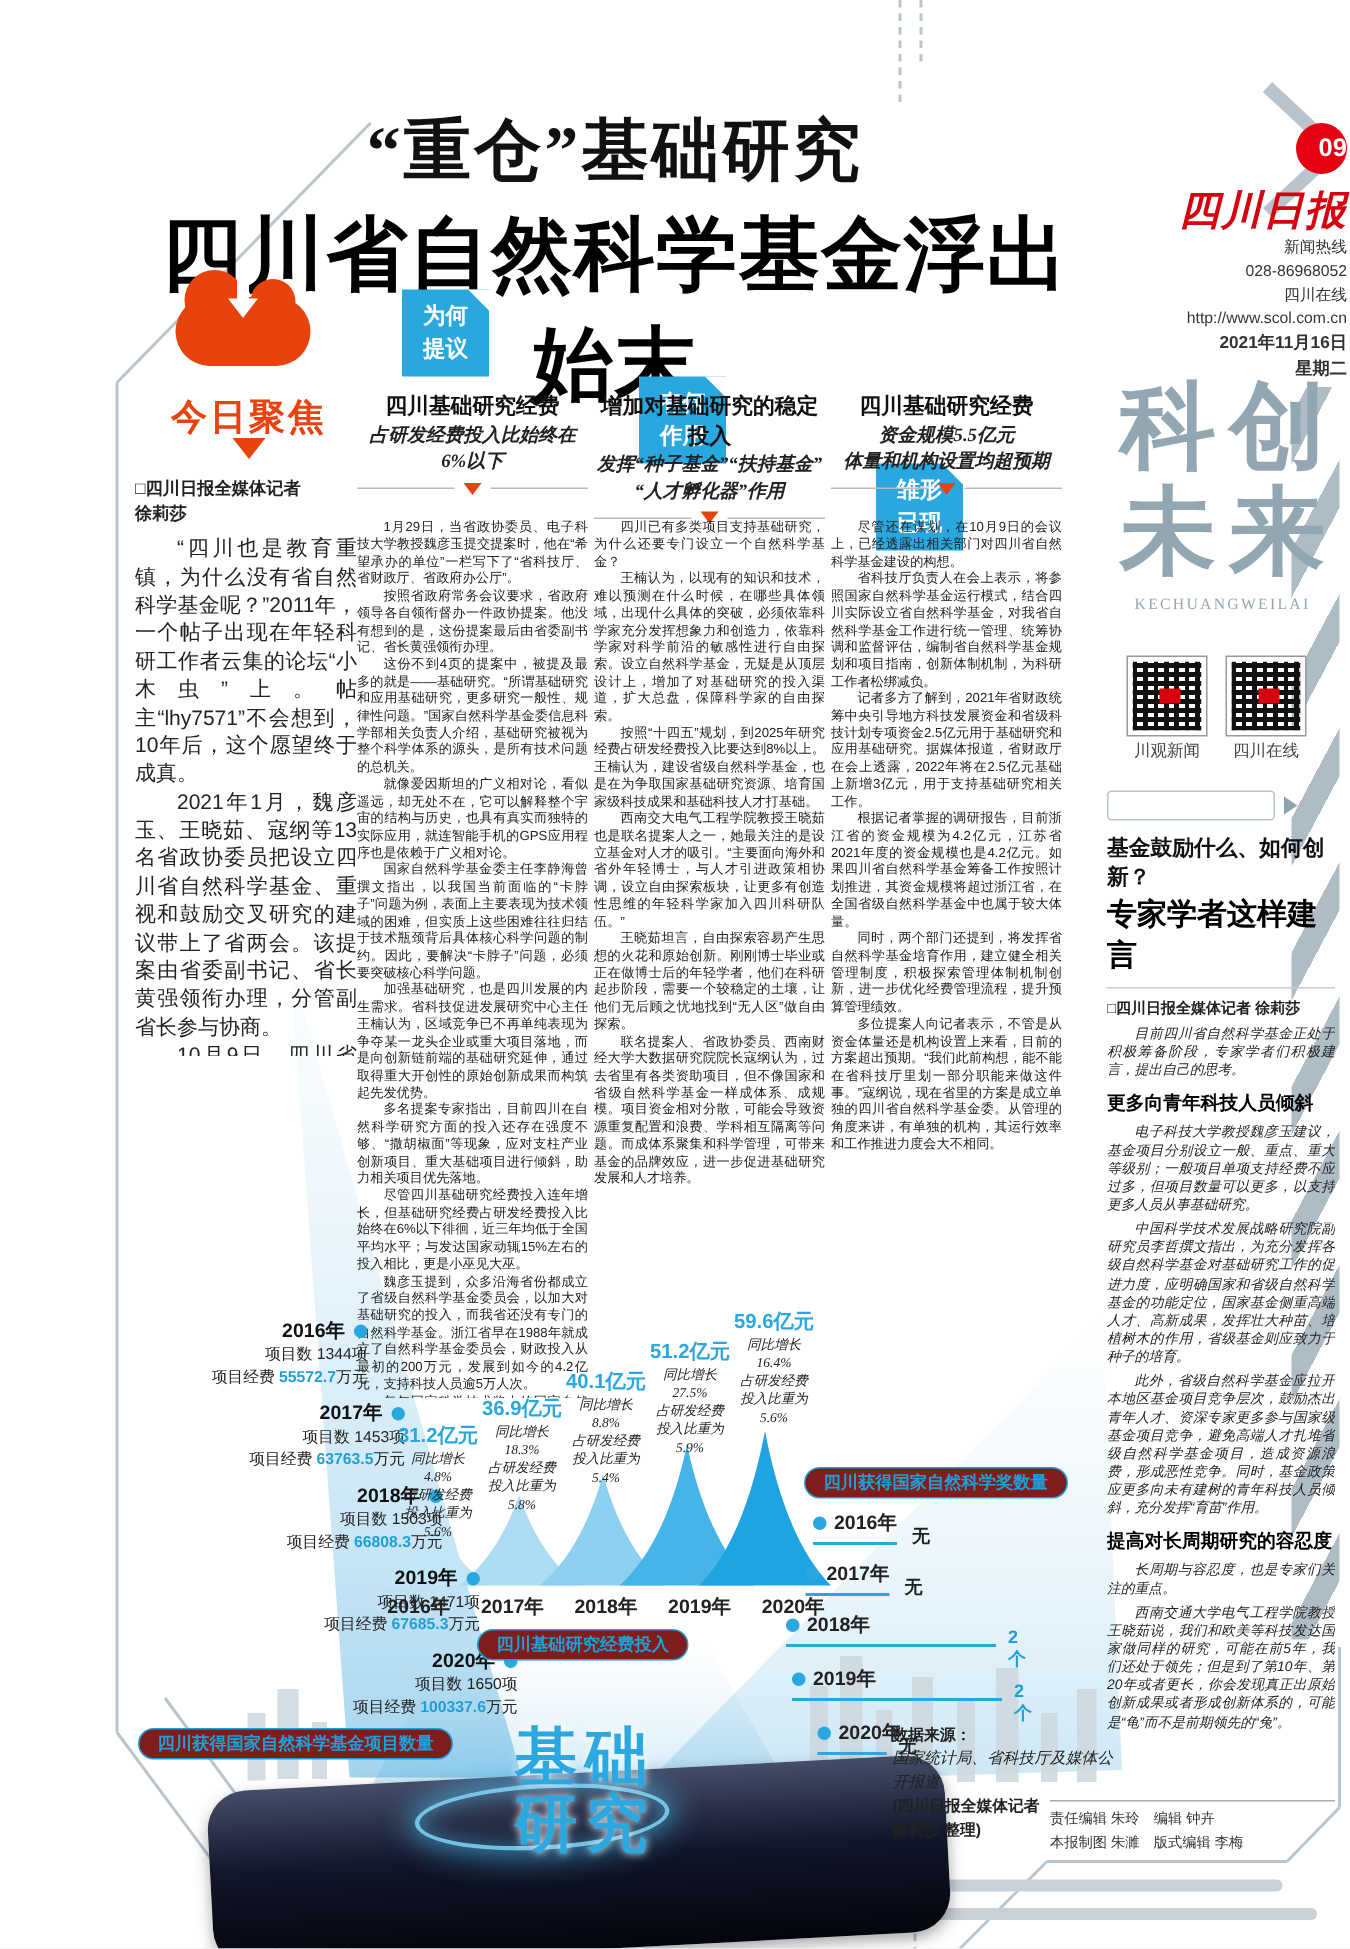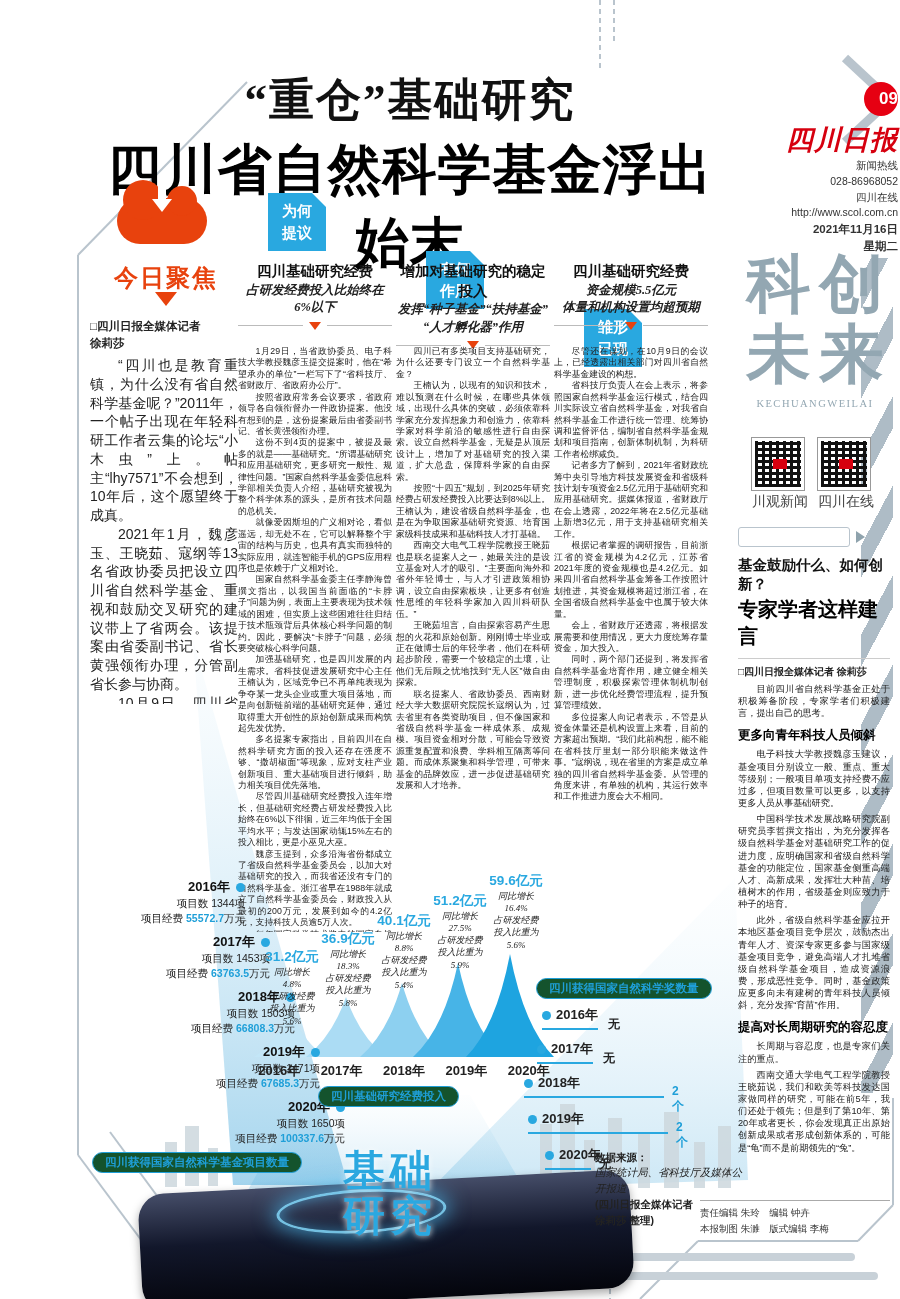--- a/index.html
+++ b/index.html
@@ -52,33 +52,33 @@
   .colbody p{font-size:8.8px;line-height:1.3;color:#222;}
   
   #kclogo{left:742px;top:252px;width:146px;z-index:3;text-align:center;}
   #kclogo .big{display:grid;grid-template-columns:1fr 1fr;row-gap:6px;color:#93a7b2;font-weight:900;font-size:64px;line-height:1.0;}
   #kclogo .en{margin-top:12px;color:#93a7b2;font-size:10.5px;letter-spacing:1.5px;font-family:"Liberation Serif","DejaVu Serif",serif;}
   .qr{width:52px;height:52px;background:
       repeating-linear-gradient(0deg,#111 0 3px,transparent 3px 6px),
       repeating-linear-gradient(90deg,#111 0 3px,transparent 3px 7px);
       border:3px solid #fff;outline:1px solid #999;position:relative;}
   .qr .chip{position:absolute;left:18px;top:18px;width:14px;height:10px;background:#d6000f;}
-  .qrlabel{font-size:14px;color:#444;text-align:center;margin-top:3px;}
+  .qrlabel{font-size:11px;color:#444;text-align:center;margin-top:3px;}
   #navbox{left:738px;top:527px;width:112px;height:20px;border:1px solid #b9c4cd;border-radius:3px;z-index:3;}
   #navtri{left:856px;top:531px;width:0;height:0;border-top:6px solid transparent;border-bottom:6px solid transparent;border-left:9px solid #8fa3ad;z-index:3;}
   #opinion{left:738px;top:556px;width:152px;height:632px;overflow:hidden;z-index:3;}
   #opinion .t1{font-size:14.5px;font-weight:bold;color:#111;}
   #opinion .t2{font-size:20px;font-weight:900;color:#000;margin-top:2px;}
   #opinion .oby{font-size:10px;font-weight:bold;margin-top:8px;border-top:1px solid #ccc;padding-top:6px;}
-  #opinion p{font-size:9.2px;line-height:1.32;margin:4px 0 0 0;text-indent:2em;text-align:justify;}
+  #opinion p{font-size:9.2px;line-height:1.32;margin:4px 0 0 0;text-indent:2em;text-align:justify;font-style:italic;}
   #opinion .sh{font-size:12.5px;font-weight:bold;color:#000;margin-top:8px;}
   #credits{left:700px;top:1200px;width:190px;font-size:9.5px;color:#333;line-height:1.7;z-index:3;border-top:1px solid #aaa;padding-top:4px;}
   
   .pill{position:absolute;border:1.5px solid #1f9fd8;color:#1f9fd8;font-size:11.5px;font-weight:bold;
-    border-radius:12px;padding:2px 12px;background:#14532d;white-space:nowrap;z-index:5;}
+    border-radius:12px;padding:2px 12px;background:#7f1d1d;white-space:nowrap;z-index:5;}
   .yrdot{display:inline-block;width:9px;height:9px;border-radius:50%;background:#29a8e0;margin-left:6px;vertical-align:middle;}
   .lrow{position:absolute;width:165px;text-align:right;z-index:4;}
   .lrow .y{font-size:13px;font-weight:bold;color:#111;}
   .lrow .d{font-size:10.5px;color:#222;line-height:1.45;}
   .lrow .num{color:#1f9fd8;font-weight:bold;}
   .cl{position:absolute;width:80px;text-align:center;z-index:4;}
   .cl .cv{font-size:13.5px;font-weight:bold;color:#29a8e0;}
   .cl .cs{font-family:"Liberation Serif","DejaVu Serif",serif;font-style:italic;font-size:9px;color:#222;line-height:1.35;}
   #coneyears{left:248px;top:1062px;width:312px;display:flex;justify-content:space-around;z-index:4;}
   #coneyears span{font-size:13px;font-weight:bold;}
@@ -238,21 +238,20 @@
         <div class="ln"></div>
         <div class="tri"></div>
         <div class="ln"></div>
       </div>
   </div>
   <div class="abs colbody body" style="left:554px;top:346px;width:154px;height:528px;">
     <p>尽管还在谋划，在10月9日的会议上，已经透露出相关部门对四川省自然科学基金建设的构想。</p>
     <p>省科技厅负责人在会上表示，将参照国家自然科学基金运行模式，结合四川实际设立省自然科学基金，对我省自然科学基金工作进行统一管理、统筹协调和监督评估，编制省自然科学基金规划和项目指南，创新体制机制，为科研工作者松绑减负。</p>
     <p>记者多方了解到，2021年省财政统筹中央引导地方科技发展资金和省级科技计划专项资金2.5亿元用于基础研究和应用基础研究。据媒体报道，省财政厅在会上透露，2022年将在2.5亿元基础上新增3亿元，用于支持基础研究相关工作。</p>
     <p>根据记者掌握的调研报告，目前浙江省的资金规模为4.2亿元，江苏省2021年度的资金规模也是4.2亿元。如果四川省自然科学基金筹备工作按照计划推进，其资金规模将超过浙江省，在全国省级自然科学基金中也属于较大体量。</p>
-    <p>会上，省财政厅还透露，将根据发展需要和使用情况，更大力度统筹存量资金，加大投入。</p>
     <p>同时，两个部门还提到，将发挥省自然科学基金培育作用，建立健全相关管理制度，积极探索管理体制机制创新，进一步优化经费管理流程，提升预算管理绩效。</p>
     <p>多位提案人向记者表示，不管是从资金体量还是机构设置上来看，目前的方案超出预期。“我们此前构想，能不能在省科技厅里划一部分职能来做这件事。”寇纲说，现在省里的方案是成立单独的四川省自然科学基金委。从管理的角度来讲，有单独的机构，其运行效率和工作推进力度会大不相同。</p>
   </div>
 
   <div id="kclogo" class="abs">
     <div class="big">
       <span>科</span>
       <span>创</span>
       <span>未</span>
       <span>来</span>

